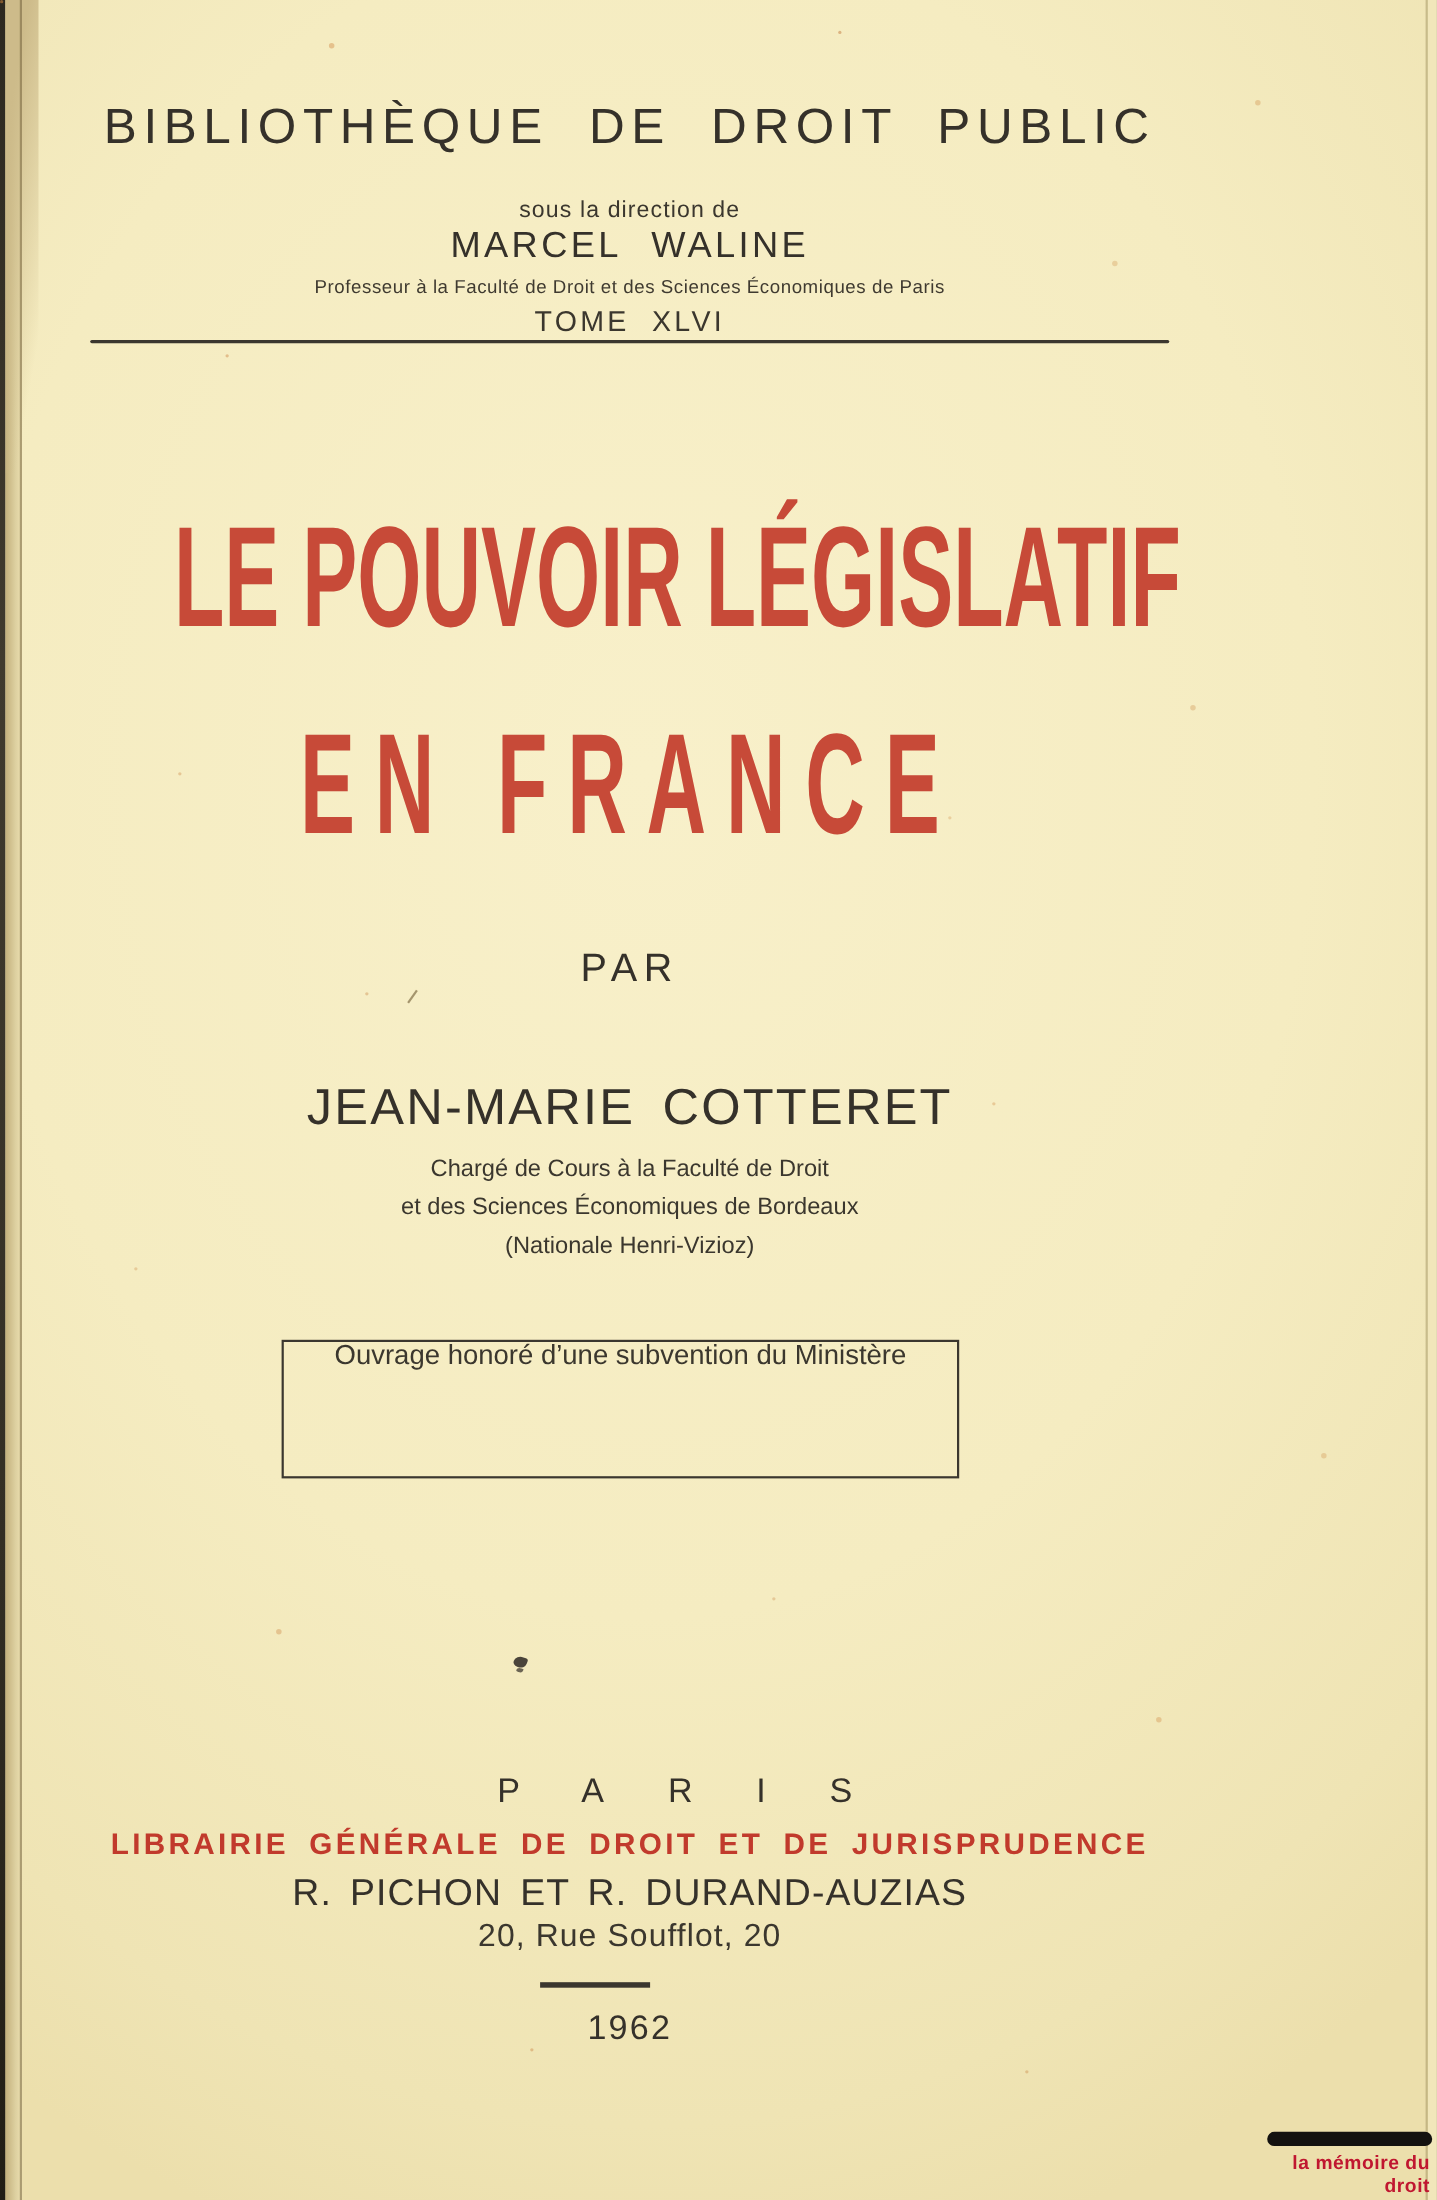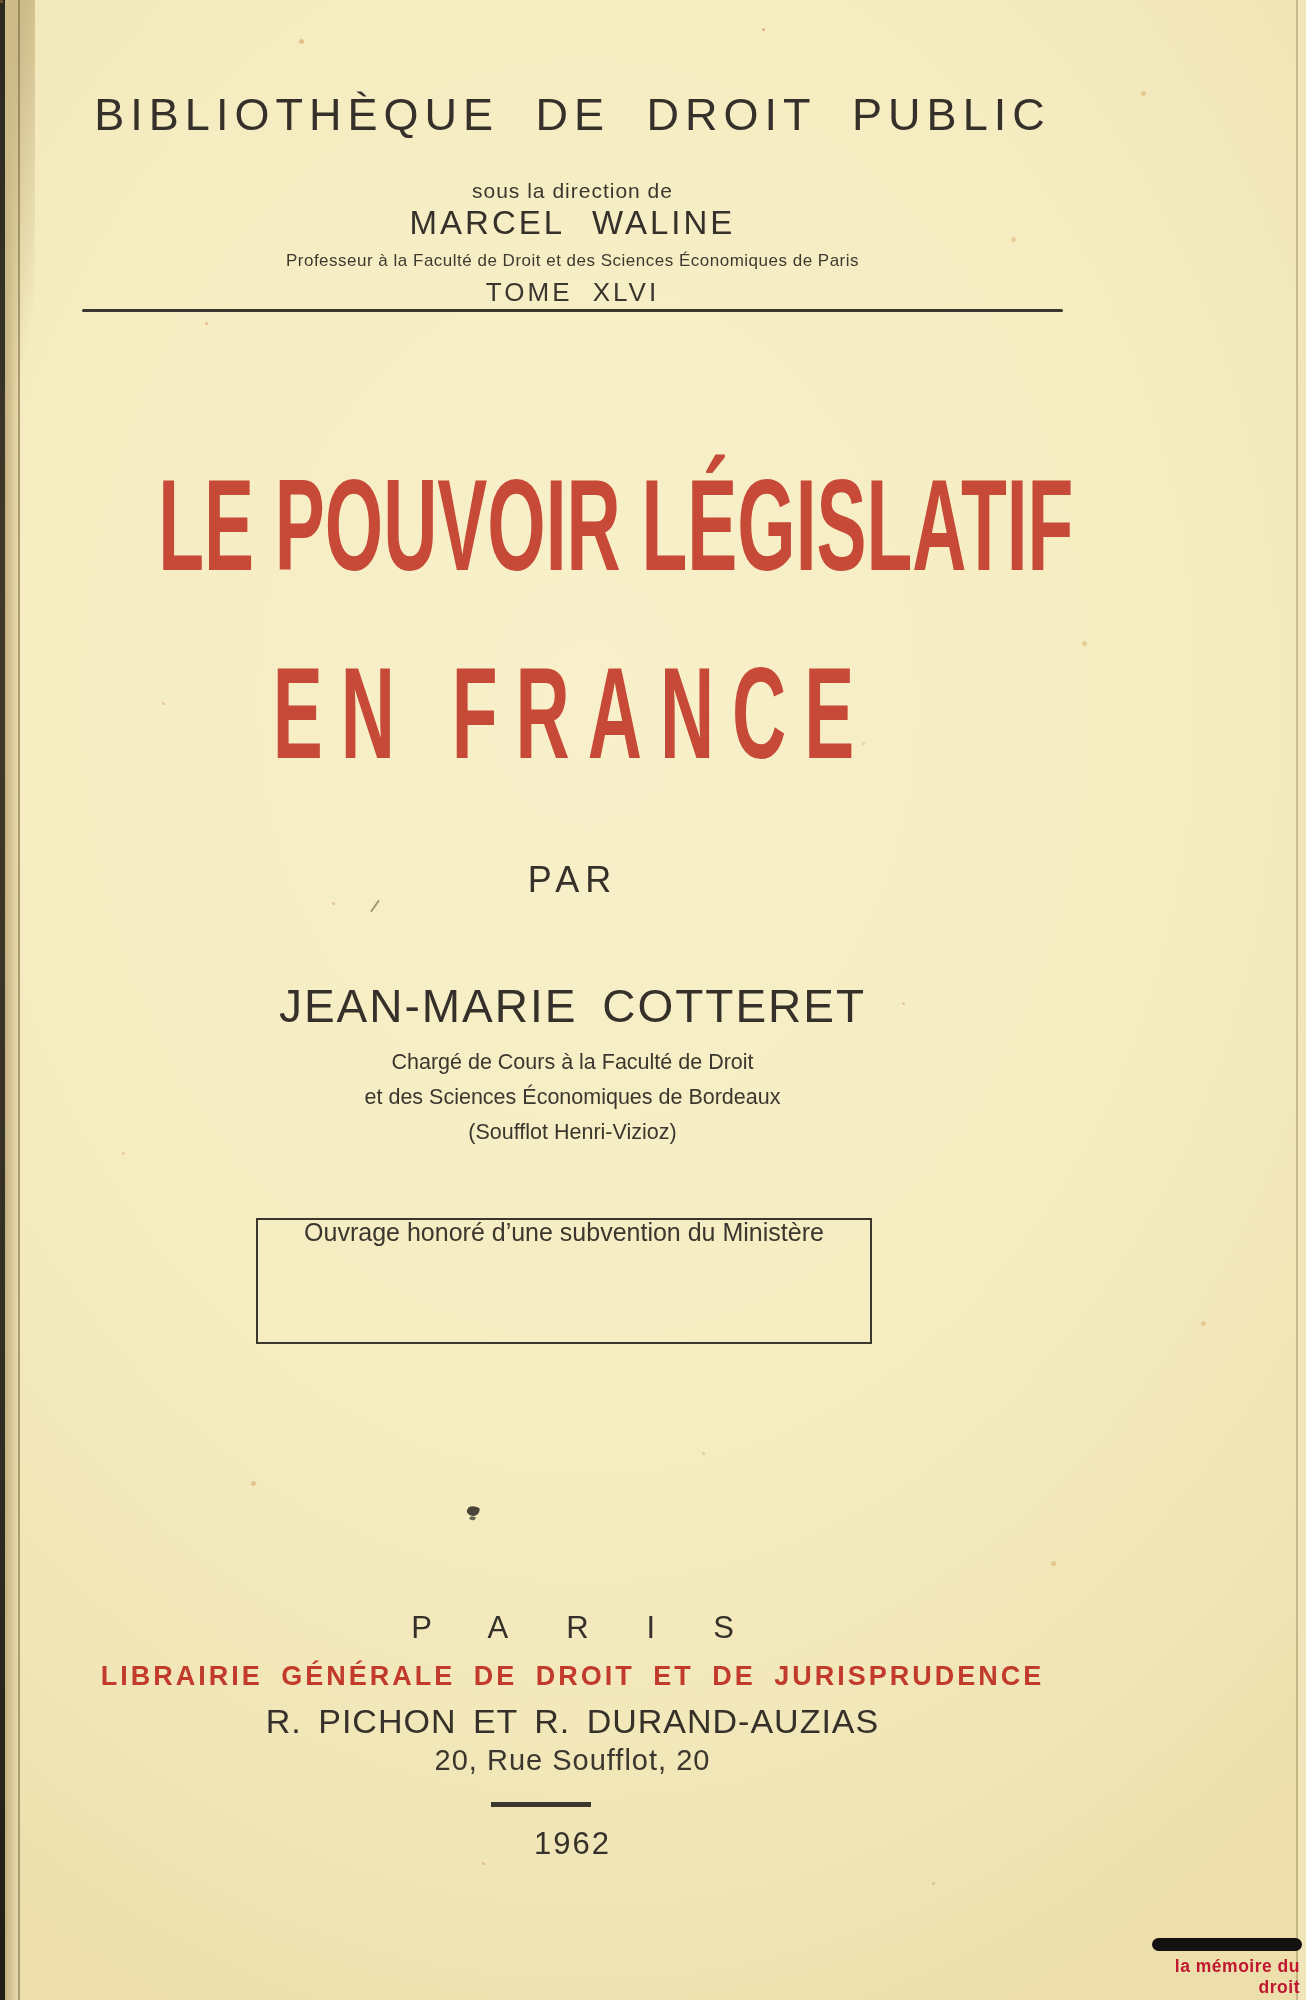--- a/index.html
+++ b/index.html
@@ -52,21 +52,21 @@
   .credential-2{top:1087px;font-size:21.5px;color:#3b372e;}
   .credential-3{top:1122px;font-size:21.5px;color:#3b372e;}
   
   .grant-box{top:1218px;left:236px !important;width:616px !important;height:126px;border:2px solid #3b372f;box-sizing:border-box;
     display:flex;flex-direction:row;justify-content:center;gap:40px;font-size:25px;color:#3b372e;}
   .grant-box span{display:block;line-height:1;}
   
   .stray-mark{top:905px;left:348px !important;width:14px !important;height:2px;background:rgba(110,90,50,.6);transform:rotate(-55deg);}
   .ink-blot{top:1506px;left:447px !important;width:12px !important;height:10px;background:#4a443a;border-radius:60% 20% 55% 40%;transform:rotate(20deg);box-shadow:2px 7px 0 -3px rgba(74,68,58,.8);}
   
-  .city{top:1612px;font-size:31px;letter-spacing:58px;padding-left:58px;box-sizing:border-box;color:#35312a;}
+  .city{top:1612px;font-size:31px;letter-spacing:58px;padding-left:58px;box-sizing:border-box;color:#35312a;margin-left:41px;}
   .publisher{top:1663px;font-size:27px;font-weight:bold;letter-spacing:3px;word-spacing:8px;color:#c13a2c;}
   .publisher-names{top:1704px;font-size:34px;letter-spacing:1px;word-spacing:6px;color:#35312a;}
   .address{top:1746px;font-size:29px;letter-spacing:1px;color:#3b372e;}
   .year-rule{top:1802px;left:471px !important;width:100px !important;height:5px;background:#3b372f;}
   .year{top:1828px;font-size:31px;letter-spacing:2px;color:#35312a;}
   
   .watermark{position:absolute;right:4px;bottom:2px;width:168px;text-align:right;}
   .logo-letters{font-weight:bold;font-size:92px;line-height:.8;letter-spacing:-5px;white-space:nowrap;}
   .logo-m,.logo-d2{color:#b5182f;}
   .logo-d1{color:transparent;-webkit-text-stroke:2px #4c463a;}
@@ -94,21 +94,21 @@
     <div class="header-rule"></div>
 
     <div class="title-line title-line1">LE POUVOIR LÉGISLATIF</div>
     <div class="title-line title-line2">EN FRANCE</div>
 
     <div class="by-label">PAR</div>
     <div class="stray-mark"></div>
     <div class="author-name">JEAN-MARIE COTTERET</div>
     <div class="credential-1">Chargé de Cours à la Faculté de Droit</div>
     <div class="credential-2">et des Sciences Économiques de Bordeaux</div>
-    <div class="credential-3">(Soufflot Henri-Vizioz)</div>
+    <div class="credential-3">(Nationale Henri-Vizioz)</div>
 
     <div class="grant-box">
       <span>Ouvrage honoré d’une subvention du Ministère</span>
     </div>
 
     <div class="ink-blot"></div>
 
     <div class="city">PARIS</div>
     <div class="publisher">LIBRAIRIE GÉNÉRALE DE DROIT ET DE JURISPRUDENCE</div>
     <div class="publisher-names">R. PICHON ET R. DURAND-AUZIAS</div>

